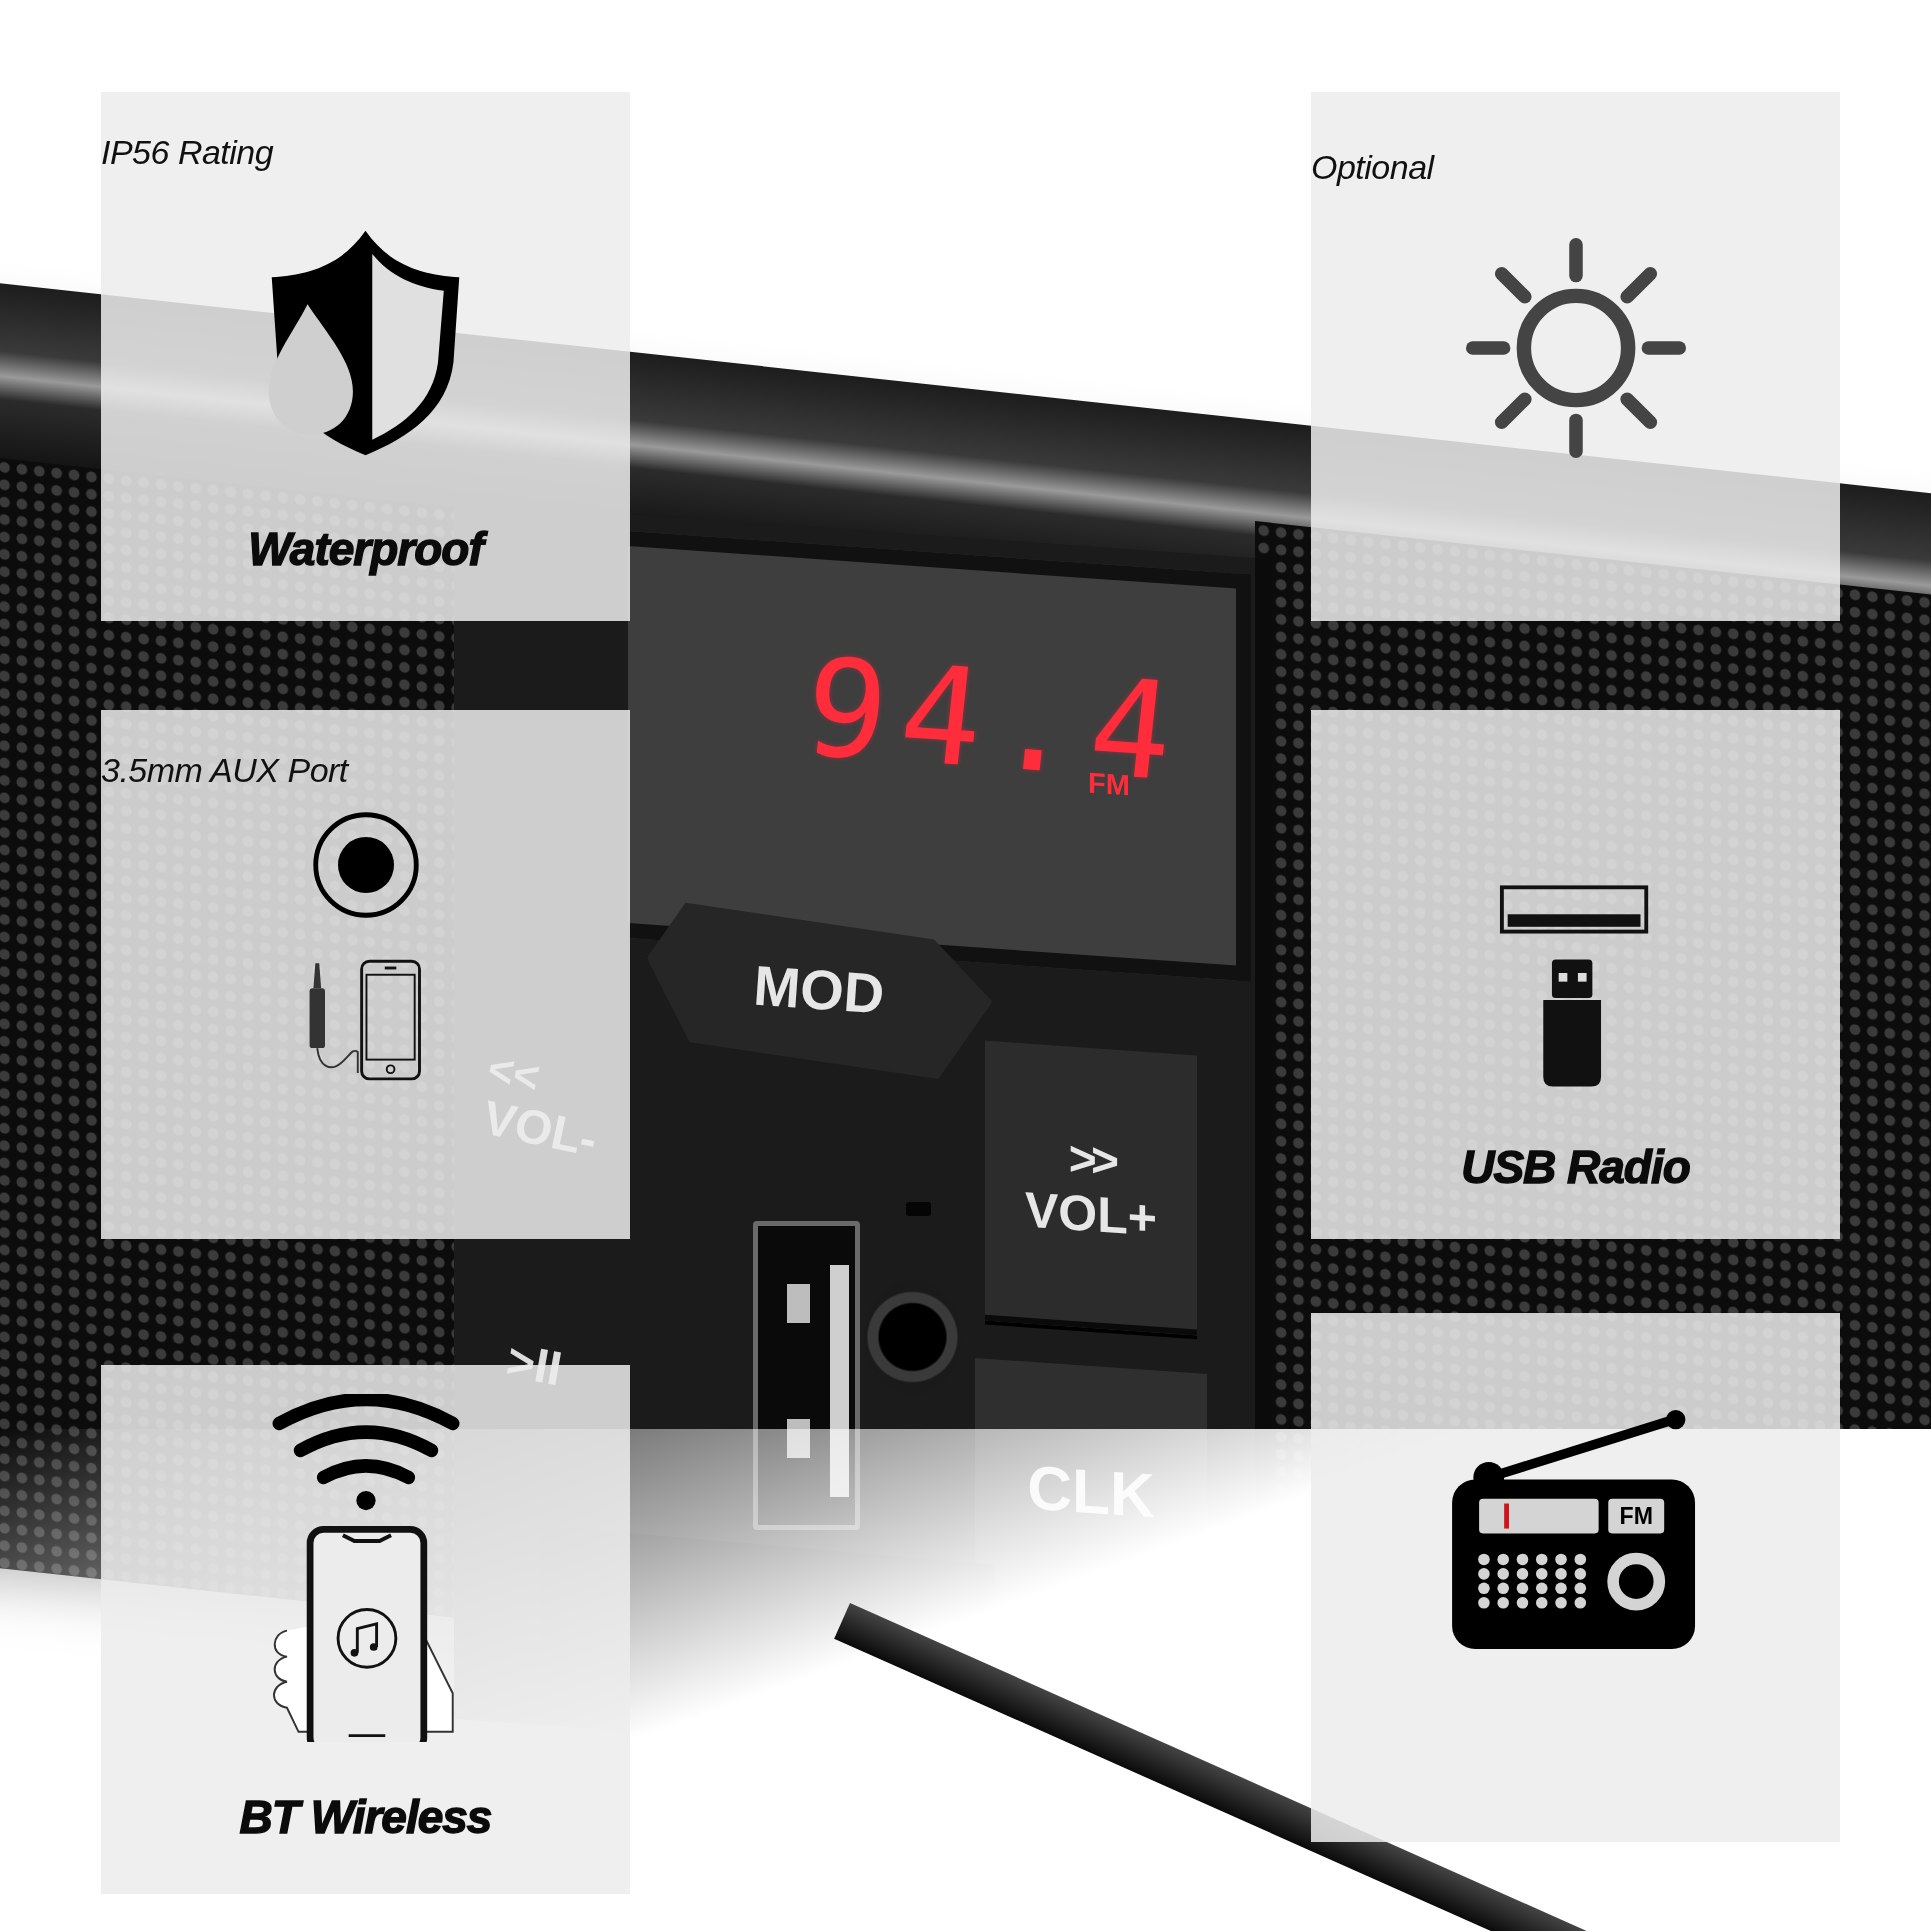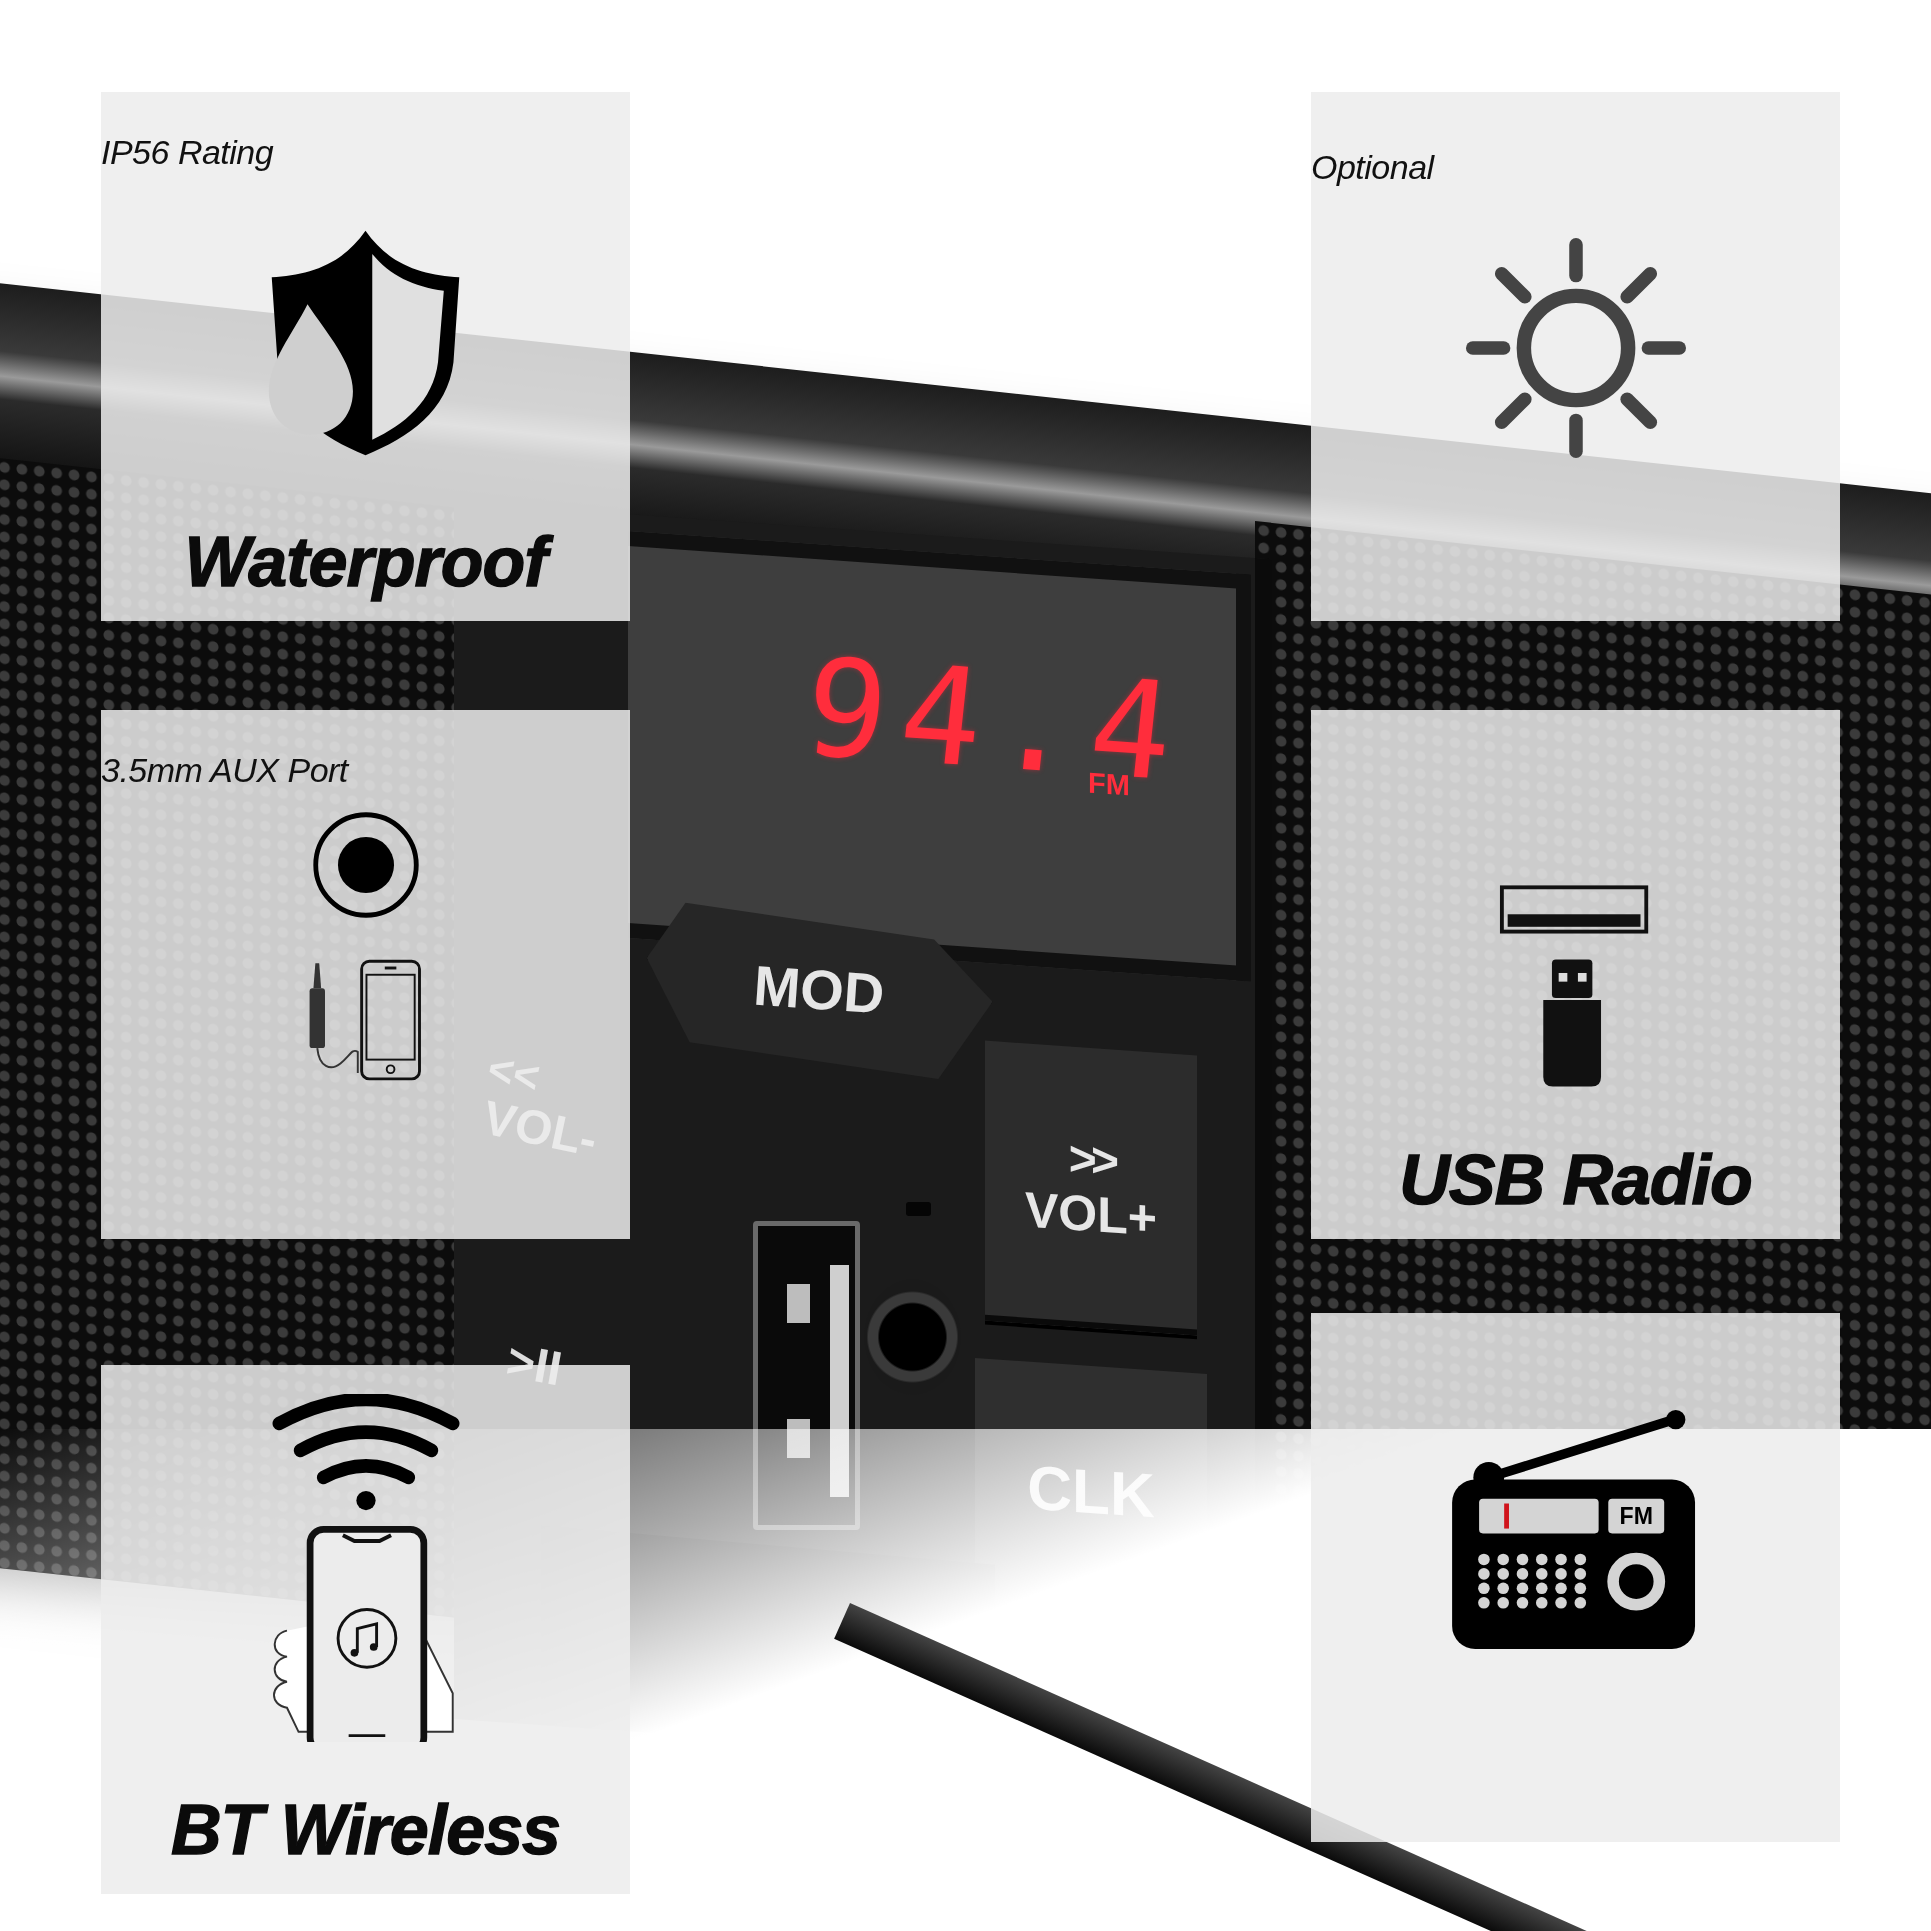--- a/index.html
+++ b/index.html
@@ -102,21 +102,21 @@
     position: absolute; width: 529px; height: 529px;
     background: rgba(236,236,236,0.86);
     display: block;
   }
   .card .sub {
     position: absolute; left: 0; right: 0; text-align: left;
     font-style: italic; font-size: 34px; color: #111; letter-spacing: -0.5px;
   }
   .card .title {
     position: absolute; left: 0; right: 0; text-align: center;
-    font-style: italic; font-weight: 900; font-size: 70px; color: #0b0b0b;
+    font-style: italic; font-weight: 900; font-size: 46px; color: #0b0b0b;
     letter-spacing: -1px; -webkit-text-stroke: 1.4px #0b0b0b;
   }
   .card .icon { position: absolute; left: 0; right: 0; display: flex; justify-content: center; }
 
   #card-waterproof { left: 101px; top: 92px; }
   #card-leds { left: 1311px; top: 92px; }
   #card-aux { left: 101px; top: 710px; }
   #card-usb { left: 1311px; top: 710px; }
   #card-bt { left: 101px; top: 1365px; }
   #card-fm { left: 1311px; top: 1313px; }

